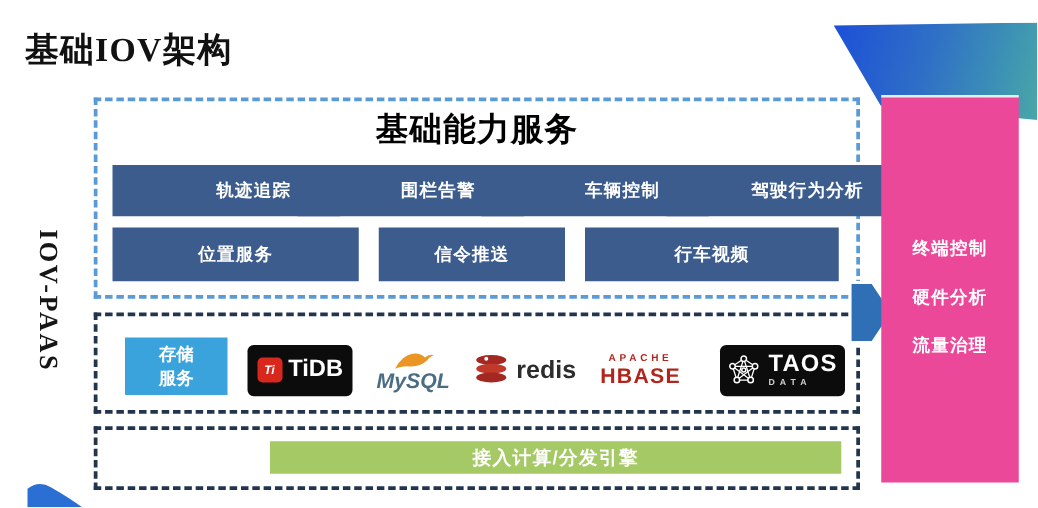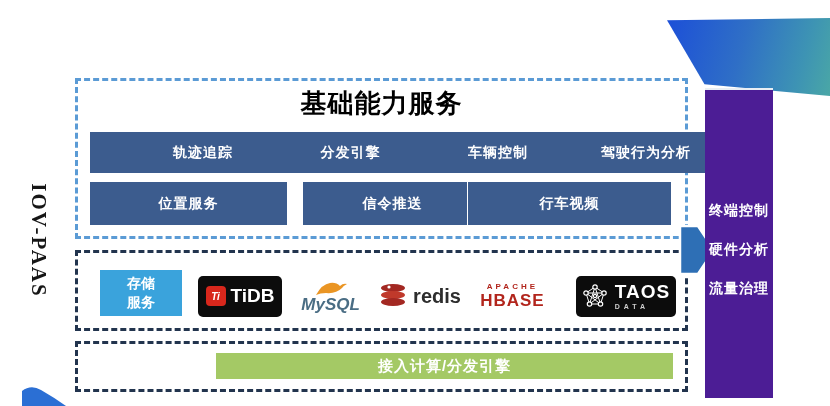--- a/index.html
+++ b/index.html
@@ -55,48 +55,49 @@
   .hbase-txt{font-size:17px;font-weight:800;color:#b2251c;letter-spacing:1px;margin-top:1px;}
   .taos{width:100px;height:41px;gap:7px;margin-left:12px;}
   .taos-col{display:flex;flex-direction:column;align-items:flex-start;line-height:1;}
   .taos-txt{color:#fff;font-size:19px;font-weight:800;letter-spacing:1px;}
   .taos-sub{color:#cfcfcf;font-size:7px;font-weight:700;letter-spacing:4px;margin-top:2px;}
   
   .engine-bar{position:absolute;left:138px;top:9px;width:457px;height:26px;background:#a4c965;
     display:flex;align-items:center;justify-content:center;color:#fff;font-size:15px;
     font-weight:700;letter-spacing:1px;}
   
-  .right-panel{position:absolute;left:705px;top:88px;width:68px;height:310px;background:#4c1d95;
+  .right-panel{position:absolute;left:705px;top:76px;width:110px;height:310px;background:#ec4899;
     border-top:2px solid #e9eef4;box-sizing:border-box;display:flex;flex-direction:column;
     align-items:center;padding-top:112px;gap:21px;}
   .right-panel .item{color:#fff;font-size:14px;font-weight:700;letter-spacing:1px;white-space:nowrap;}
   .arrow-wrap{position:absolute;left:674px;top:218px;width:42px;height:64px;}
 </style>
 </head>
 <body>
 
 <div id="canvas">
 
   <div class="deco-tr"></div>
   <svg class="deco-bl" viewBox="0 0 46 22">
     <path d="M2,22 L2,7 Q11,0 21,6 Q35,14 46,22 Z" fill="#2b6fd4"></path>
   </svg>
 
+  <div class="page-title">基础IOV架构</div>
   <div class="side-label-wrap">
     <span class="side-label">IOV-PAAS</span>
   </div>
 
   <div class="cap-box">
     <div class="cap-title">基础能力服务</div>
     <div class="chip r1" style="left:12px;width:138px;">轨迹追踪</div>
-    <div class="chip r1" style="left:160px;width:137px;">分发引擎</div>
+    <div class="chip r1" style="left:160px;width:137px;">围栏告警</div>
     <div class="chip r1" style="left:307px;width:138px;">车辆控制</div>
     <div class="chip r1" style="left:455px;width:138px;">驾驶行为分析</div>
     <div class="chip r2" style="left:12px;width:197px;">位置服务</div>
-    <div class="chip r2" style="left:225px;width:149px;padding-left:15px;">信令推送</div>
+    <div class="chip r2" style="left:225px;width:149px;">信令推送</div>
     <div class="chip r2" style="left:390px;width:203px;">行车视频</div>
   </div>
 
   <div class="stor-box">
     <div class="lblue" style="left:22px;top:17px;width:82px;height:46px;">
       <span>存储</span>
       <span>服务</span>
     </div>
     <div class="logos">
 

